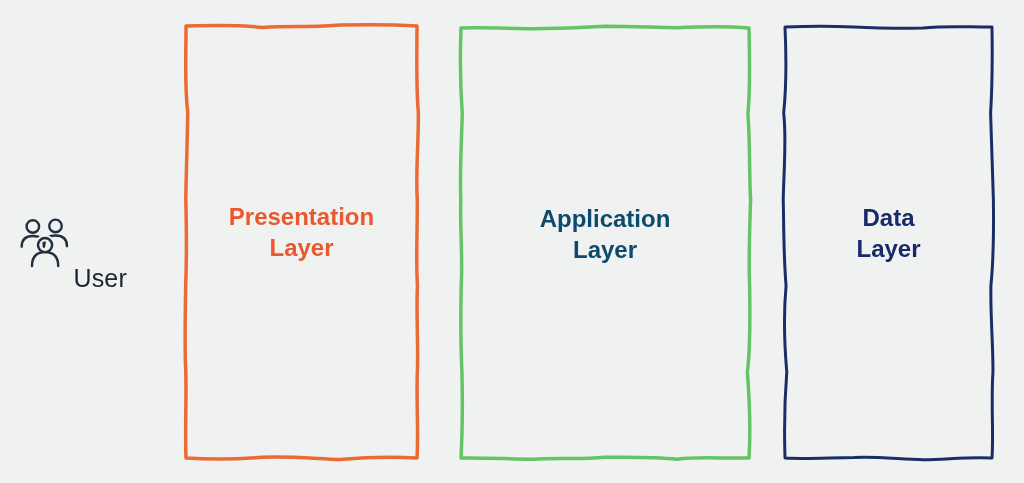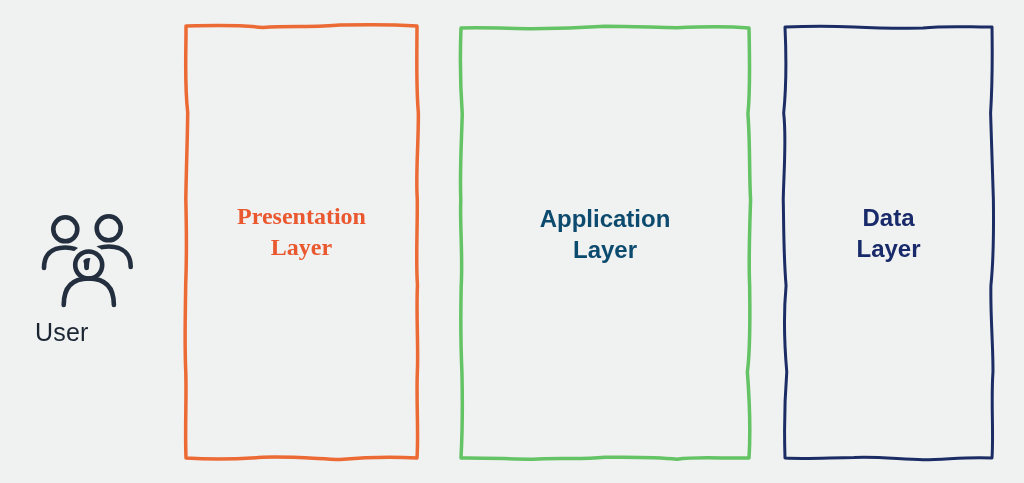--- a/index.html
+++ b/index.html
@@ -4,22 +4,22 @@
 <style>
   html,body{margin:0;padding:0;background:#e4e6e6;}
   #canvas{
     position:relative;
     width:1024px;height:483px;
     background:var(--bg,#f0f1f1);
     font-family:"Liberation Sans", sans-serif;
     overflow:hidden;
   }
   .user-figure{
-    position:absolute;left:17px;top:193px;width:110px;margin:18px;
-    display:flex;flex-direction:column;align-items:flex-start;
+    position:absolute;left:17px;top:193px;width:110px;margin:0;
+    display:flex;flex-direction:row;align-items:flex-end;
   }
   .user-figure svg{display:block;width:108px;height:100px;}
   .user-figure figcaption{
     margin-top:7px;font-size:25px;font-weight:400;color:#1b2532;
     letter-spacing:0.2px;
   }
   .layer-box{position:absolute;}
   .layer-box svg.frame{
     position:absolute;left:0;top:0;width:100%;height:100%;overflow:visible;display:block;
   }
@@ -49,21 +49,21 @@
       <circle cx="53.7" cy="54" r="13.5" stroke="currentColor" stroke-width="4.6"></circle>
       <path d="M 28.7,94 C 28.7,76 37,67.5 53.7,67.5 C 70.4,67.5 78.9,76 78.9,94" stroke="currentColor" stroke-width="4.6" stroke-linecap="round"></path>
     </svg>
     <figcaption>User</figcaption>
   </figure>
 
   <div class="layer-box" id="box-0" style="left:183px;top:23px;width:237px;height:438px">
     <svg class="frame" viewBox="0 0 237 438">
         <path d="M 3 3 C 29.949999999999996 2.581801268861454, 56.89999999999999 1.536622085048011, 80 4.525033436213992 C 106.95 2.7390106310013715, 133.9 4.540899348422497, 157 2.107860082304527 C 183.95 1.4096459190672155, 210.9 1.5197136488340193, 234 3 C 233.94033179012345 33.239999999999995, 233.0229595336077 63.48, 235.3436016803841 89.4 C 235.6362088477366 119.64000000000001, 232.57547239368998 149.88, 234.2657133058985 175.8 C 234.59643775720164 206.04000000000002, 232.66455932784638 236.28000000000003, 234.46328789437587 262.2 C 233.03768518518518 292.44, 235.5068870027435 322.68, 234.35299211248287 348.6 C 233.1766177983539 378.84, 235.719122085048 409.08000000000004, 234 435 C 207.05 433.35149262688617, 180.10000000000002 434.42990226337446, 157 436.5179312414266 C 130.05 435.4754561042524, 103.1 433.2142052469136, 80 434.3199811385459 C 53.05000000000001 436.34154921124826, 26.099999999999994 436.54619341563784, 3 435 C 1.8580615569272976 404.76, 3.6335613854595334 374.52, 2.757466563786008 348.6 C 1.3995301783264746 318.36, 2.4332090192043894 288.12, 2.680108024691358 262.2 C 3.8877580589849106 231.95999999999998, 3.4407270233196163 201.71999999999997, 2.8050643004115225 175.8 C 3.3060785322359396 145.56, 4.439448731138546 115.32, 4.715668724279835 89.39999999999998 C 1.2378249314128944 59.160000000000025, 3.212707475994513 28.91999999999996, 3 3 Z" fill="none" stroke="#ec6a34" stroke-width="3.5" stroke-linejoin="round" stroke-linecap="round"></path>
       </svg>
-    <div class="layer-label" style="color: rgb(233, 88, 47); font-family: Liberation Serif, serif;">
+    <div class="layer-label" style="color: rgb(233, 88, 47);">
       <span>Presentation</span>
       <span>Layer</span>
     </div>
   </div>
 
   <div class="layer-box" id="box-1" style="left:458px;top:25px;width:294px;height:436px">
     <svg class="frame" viewBox="0 0 294 436">
         <path d="M 3 3 C 28.2 2.200025720164609, 53.4 3.64224365569273, 75 3.711262002743484 C 100.2 3.4509079218106997, 125.39999999999999 2.4976011659807957, 147 1.191465192043896 C 172.20000000000002 1.4207716049382717, 197.4 2.3997179355281206, 219 2.7795387517146777 C 244.20000000000002 1.4929501028806584, 269.40000000000003 1.1319272976680386, 291 3 C 291.54118398491084 33.099999999999994, 292.5492232510288 63.199999999999996, 289.92243741426614 89 C 292.1873696844993 119.10000000000001, 291.1224151234568 149.2, 292.580042866941 175 C 291.5756850137174 205.10000000000002, 290.44329218107 235.20000000000002, 291.6575557270233 261 C 291.9227966392318 291.1, 292.72852109053497 321.2, 289.3716426611797 347 C 291.6453712277092 377.09999999999997, 292.5947685185185 407.20000000000005, 291 433 C 265.8 433.7389703360768, 240.6 431.1600754458162, 219 434.25870113168725 C 193.8 431.57620541838133, 168.60000000000002 432.48357596021947, 147 432.1369855967078 C 121.79999999999998 434.70001457475996, 96.6 432.23253943758573, 75 434.2462885802469 C 49.79999999999998 433.9270644718793, 24.599999999999966 432.6236325445816, 3 433 C 4.5967232510288065 402.9, 4.525978223593965 372.8, 3.9264780521262006 347 C 2.5753832304526747 316.9, 2.6424468449931413 286.8, 3.201125685871056 261 C 4.873024691358024 230.89999999999998, 1.8056747256515777 200.79999999999998, 2.7836436899862824 175 C 1.6729809670781894 144.89999999999998, 3.5989951989026063 114.80000000000001, 4.257365397805213 89 C 2.1585853909465023 58.900000000000034, 2.005741598079561 28.799999999999955, 3 3 Z" fill="none" stroke="#64c364" stroke-width="3.5" stroke-linejoin="round" stroke-linecap="round"></path>
       </svg>
     <div class="layer-label" style="color: #0c4a6e;">

